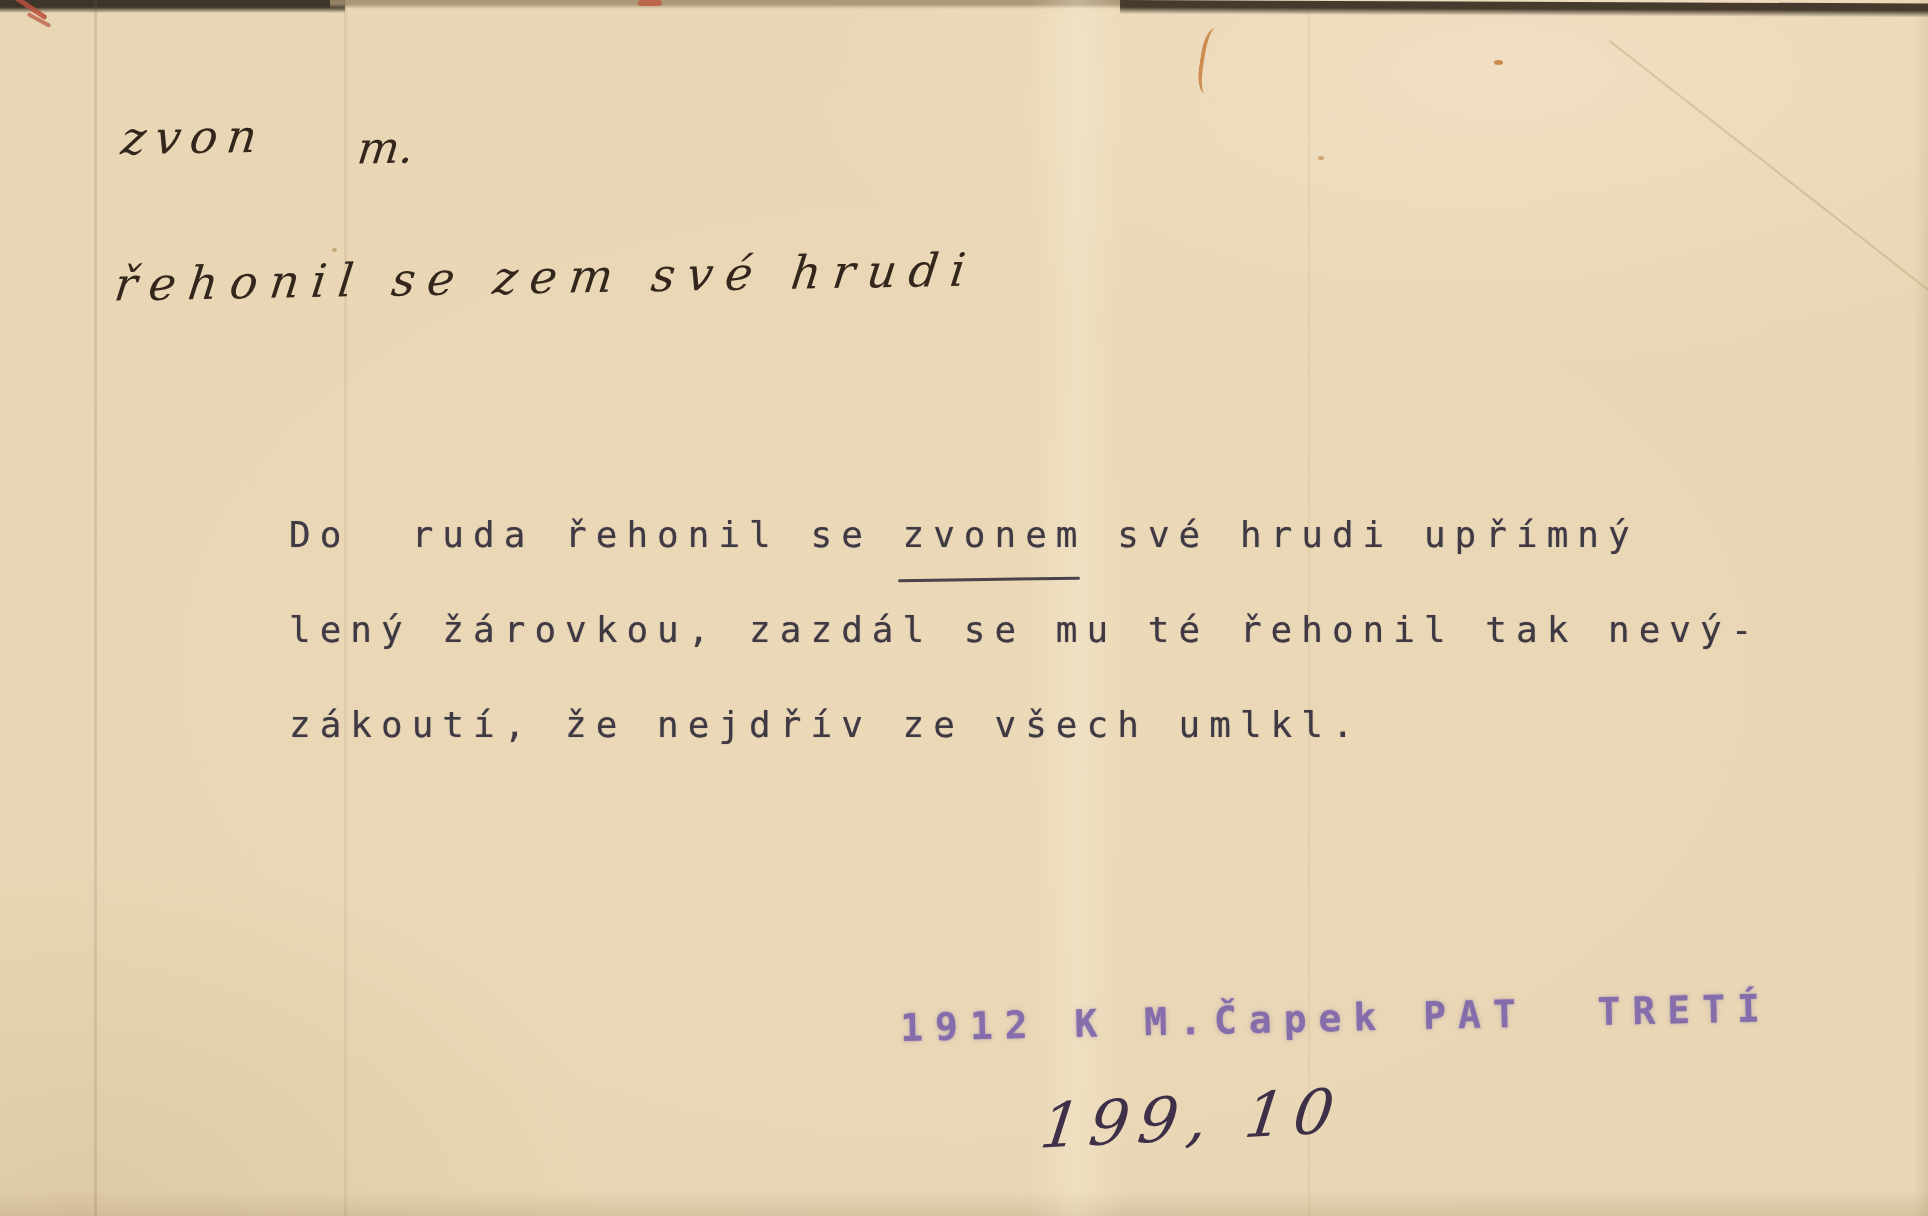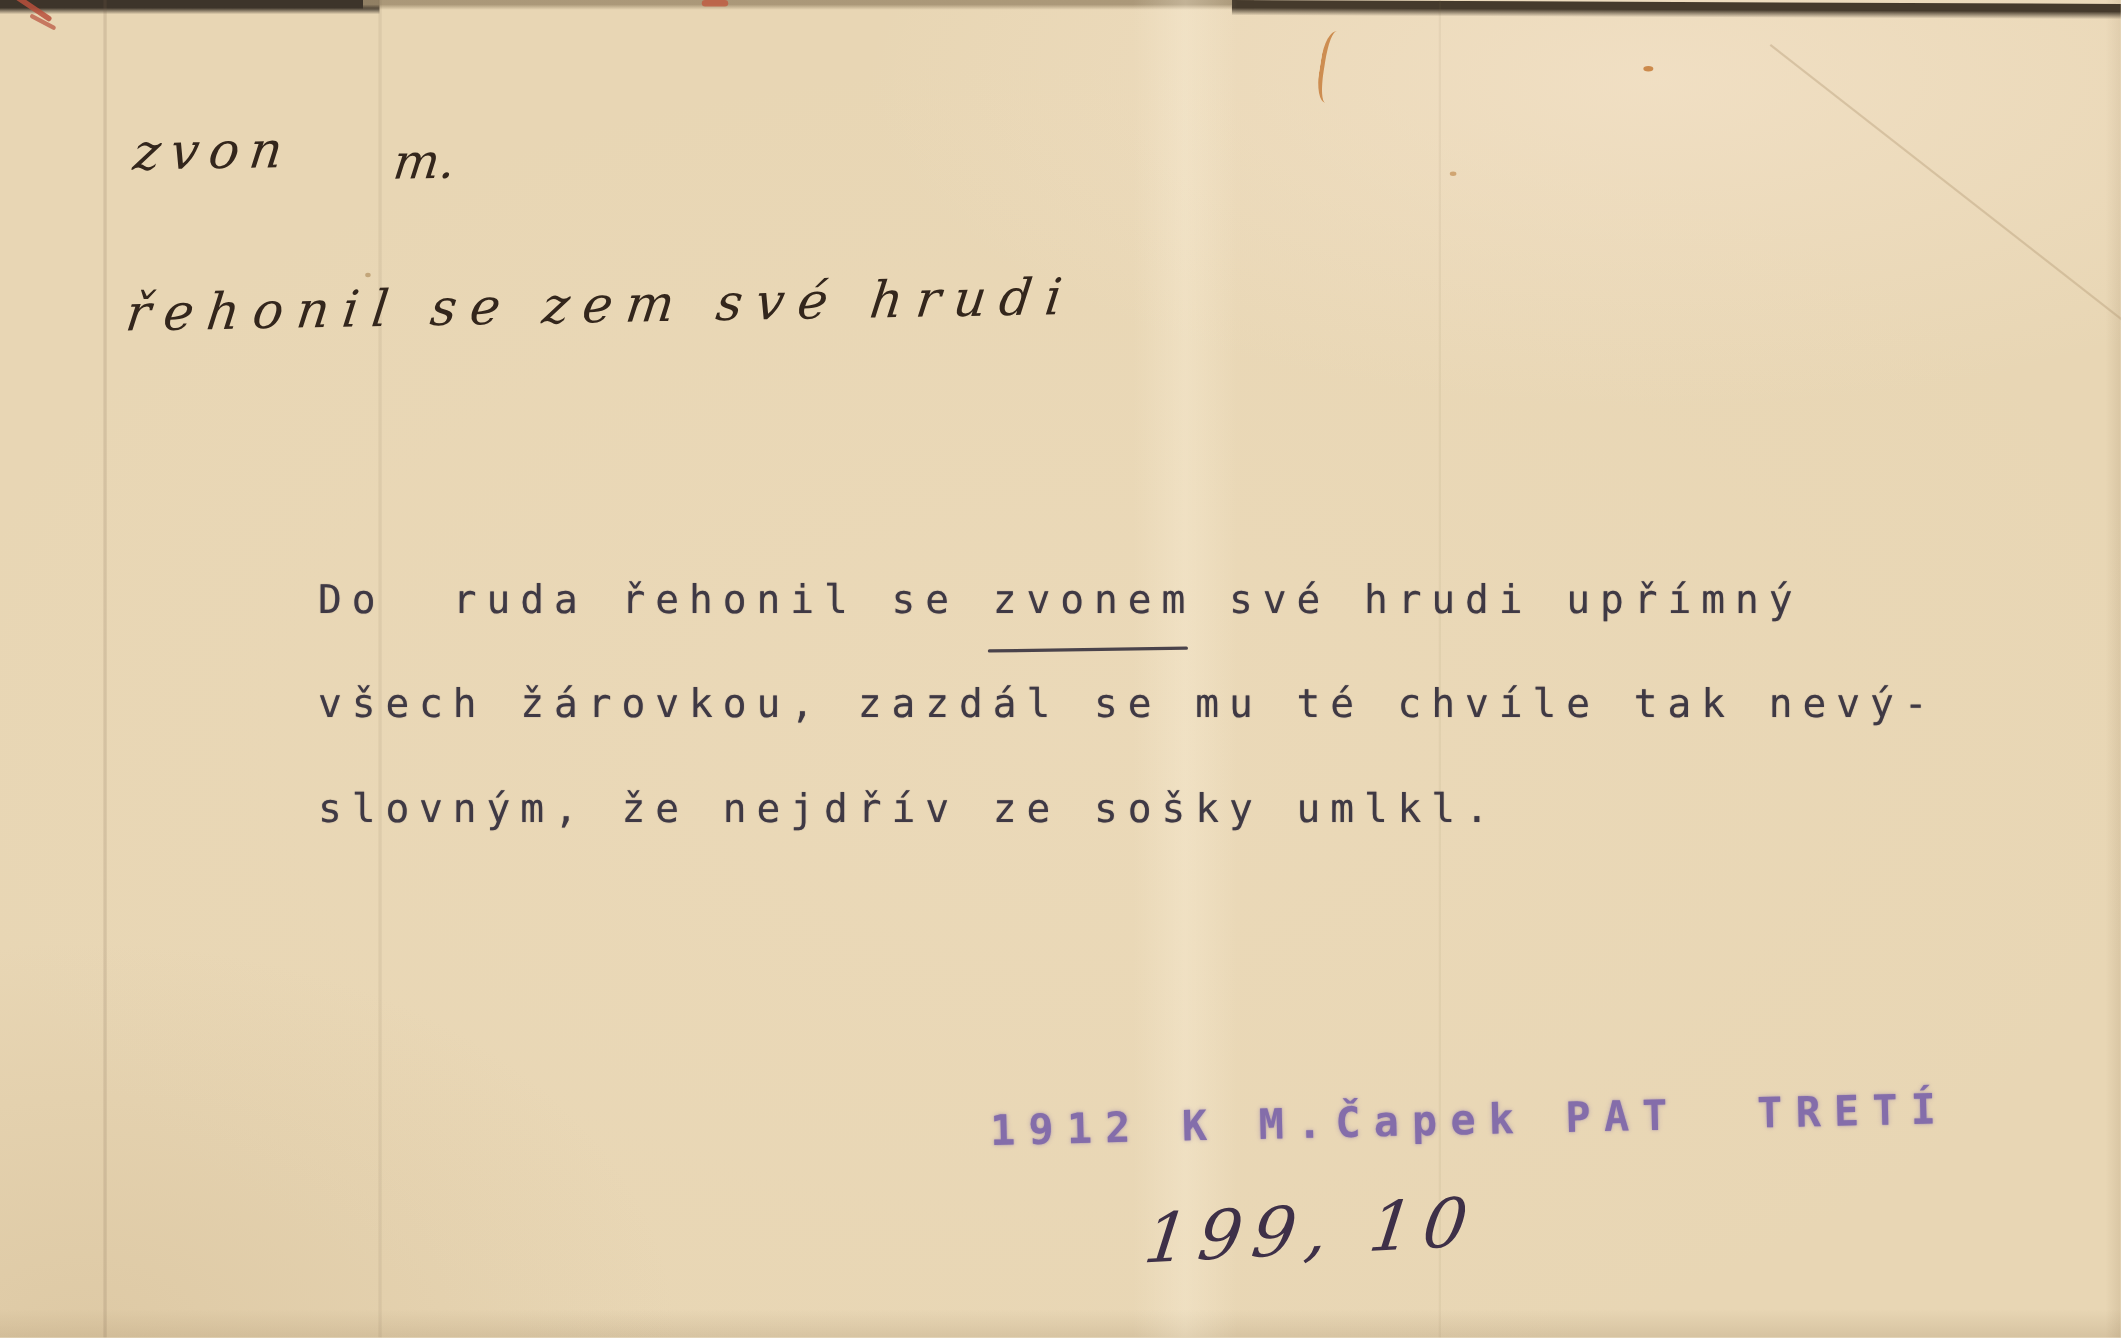--- a/index.html
+++ b/index.html
@@ -45,21 +45,21 @@
   }
   .hand-zvon{left:122px;top:110px;font-size:46px;letter-spacing:9px;}
   .hand-m{left:358px;top:122px;font-size:44px;}
   .hand-line2{left:116px;top:250px;font-size:46px;letter-spacing:12px;white-space:pre;}
   .hand-numbers{
     position:absolute;left:1042px;top:1082px;color:#3e3048;
     font-family:"DejaVu Serif",serif;font-style:italic;
     font-size:62px;letter-spacing:9px;transform:skewX(-10deg) rotate(-3deg);white-space:pre;
   }
   
-  .typed-block{position:absolute;left:289px;top:498px;width:1560px;}
+  .typed-block{position:absolute;left:289px;top:487px;width:1560px;}
   .typed-line{
     height:95px;line-height:95px;white-space:pre;
     font-family:"DejaVu Sans Mono",monospace;
     font-size:36px;letter-spacing:9px;color:#3f3944;
     text-shadow:0 0 1px rgba(63,57,68,.55);
   }
   .u{position:relative;}
   .u::after{
     content:'';position:absolute;left:-4px;right:6px;bottom:-26px;height:3px;
     background:#4a434b;border-radius:2px;transform:rotate(-.8deg);
@@ -94,21 +94,21 @@
   <div class="speck-1"></div>
   <div class="speck-2"></div>
   <div class="speck-3"></div>
 
   <div class="hand hand-zvon">zvon</div>
   <div class="hand hand-m">m.</div>
   <div class="hand hand-line2">řehonil se zem své hrudi</div>
 
   <div class="typed-block">
     <div class="typed-line"><span>Do  ruda řehonil se </span><span class="u">zvonem</span><span> své hrudi upřímný</span></div>
-    <div class="typed-line">všech žárovkou, zazdál se mu té chvíle tak nevý-</div>
-    <div class="typed-line">slovným, že nejdřív ze sošky umlkl.</div>
+    <div class="typed-line">lený žárovkou, zazdál se mu té řehonil tak nevý-</div>
+    <div class="typed-line">zákoutí, že nejdřív ze všech umlkl.</div>
   </div>
 
   <div class="stamp">1912 K M.Čapek PAT  TRETÍ</div>
 
   <div class="hand-numbers">199, 10</div>
 
 </div>
 
 </body></html>

